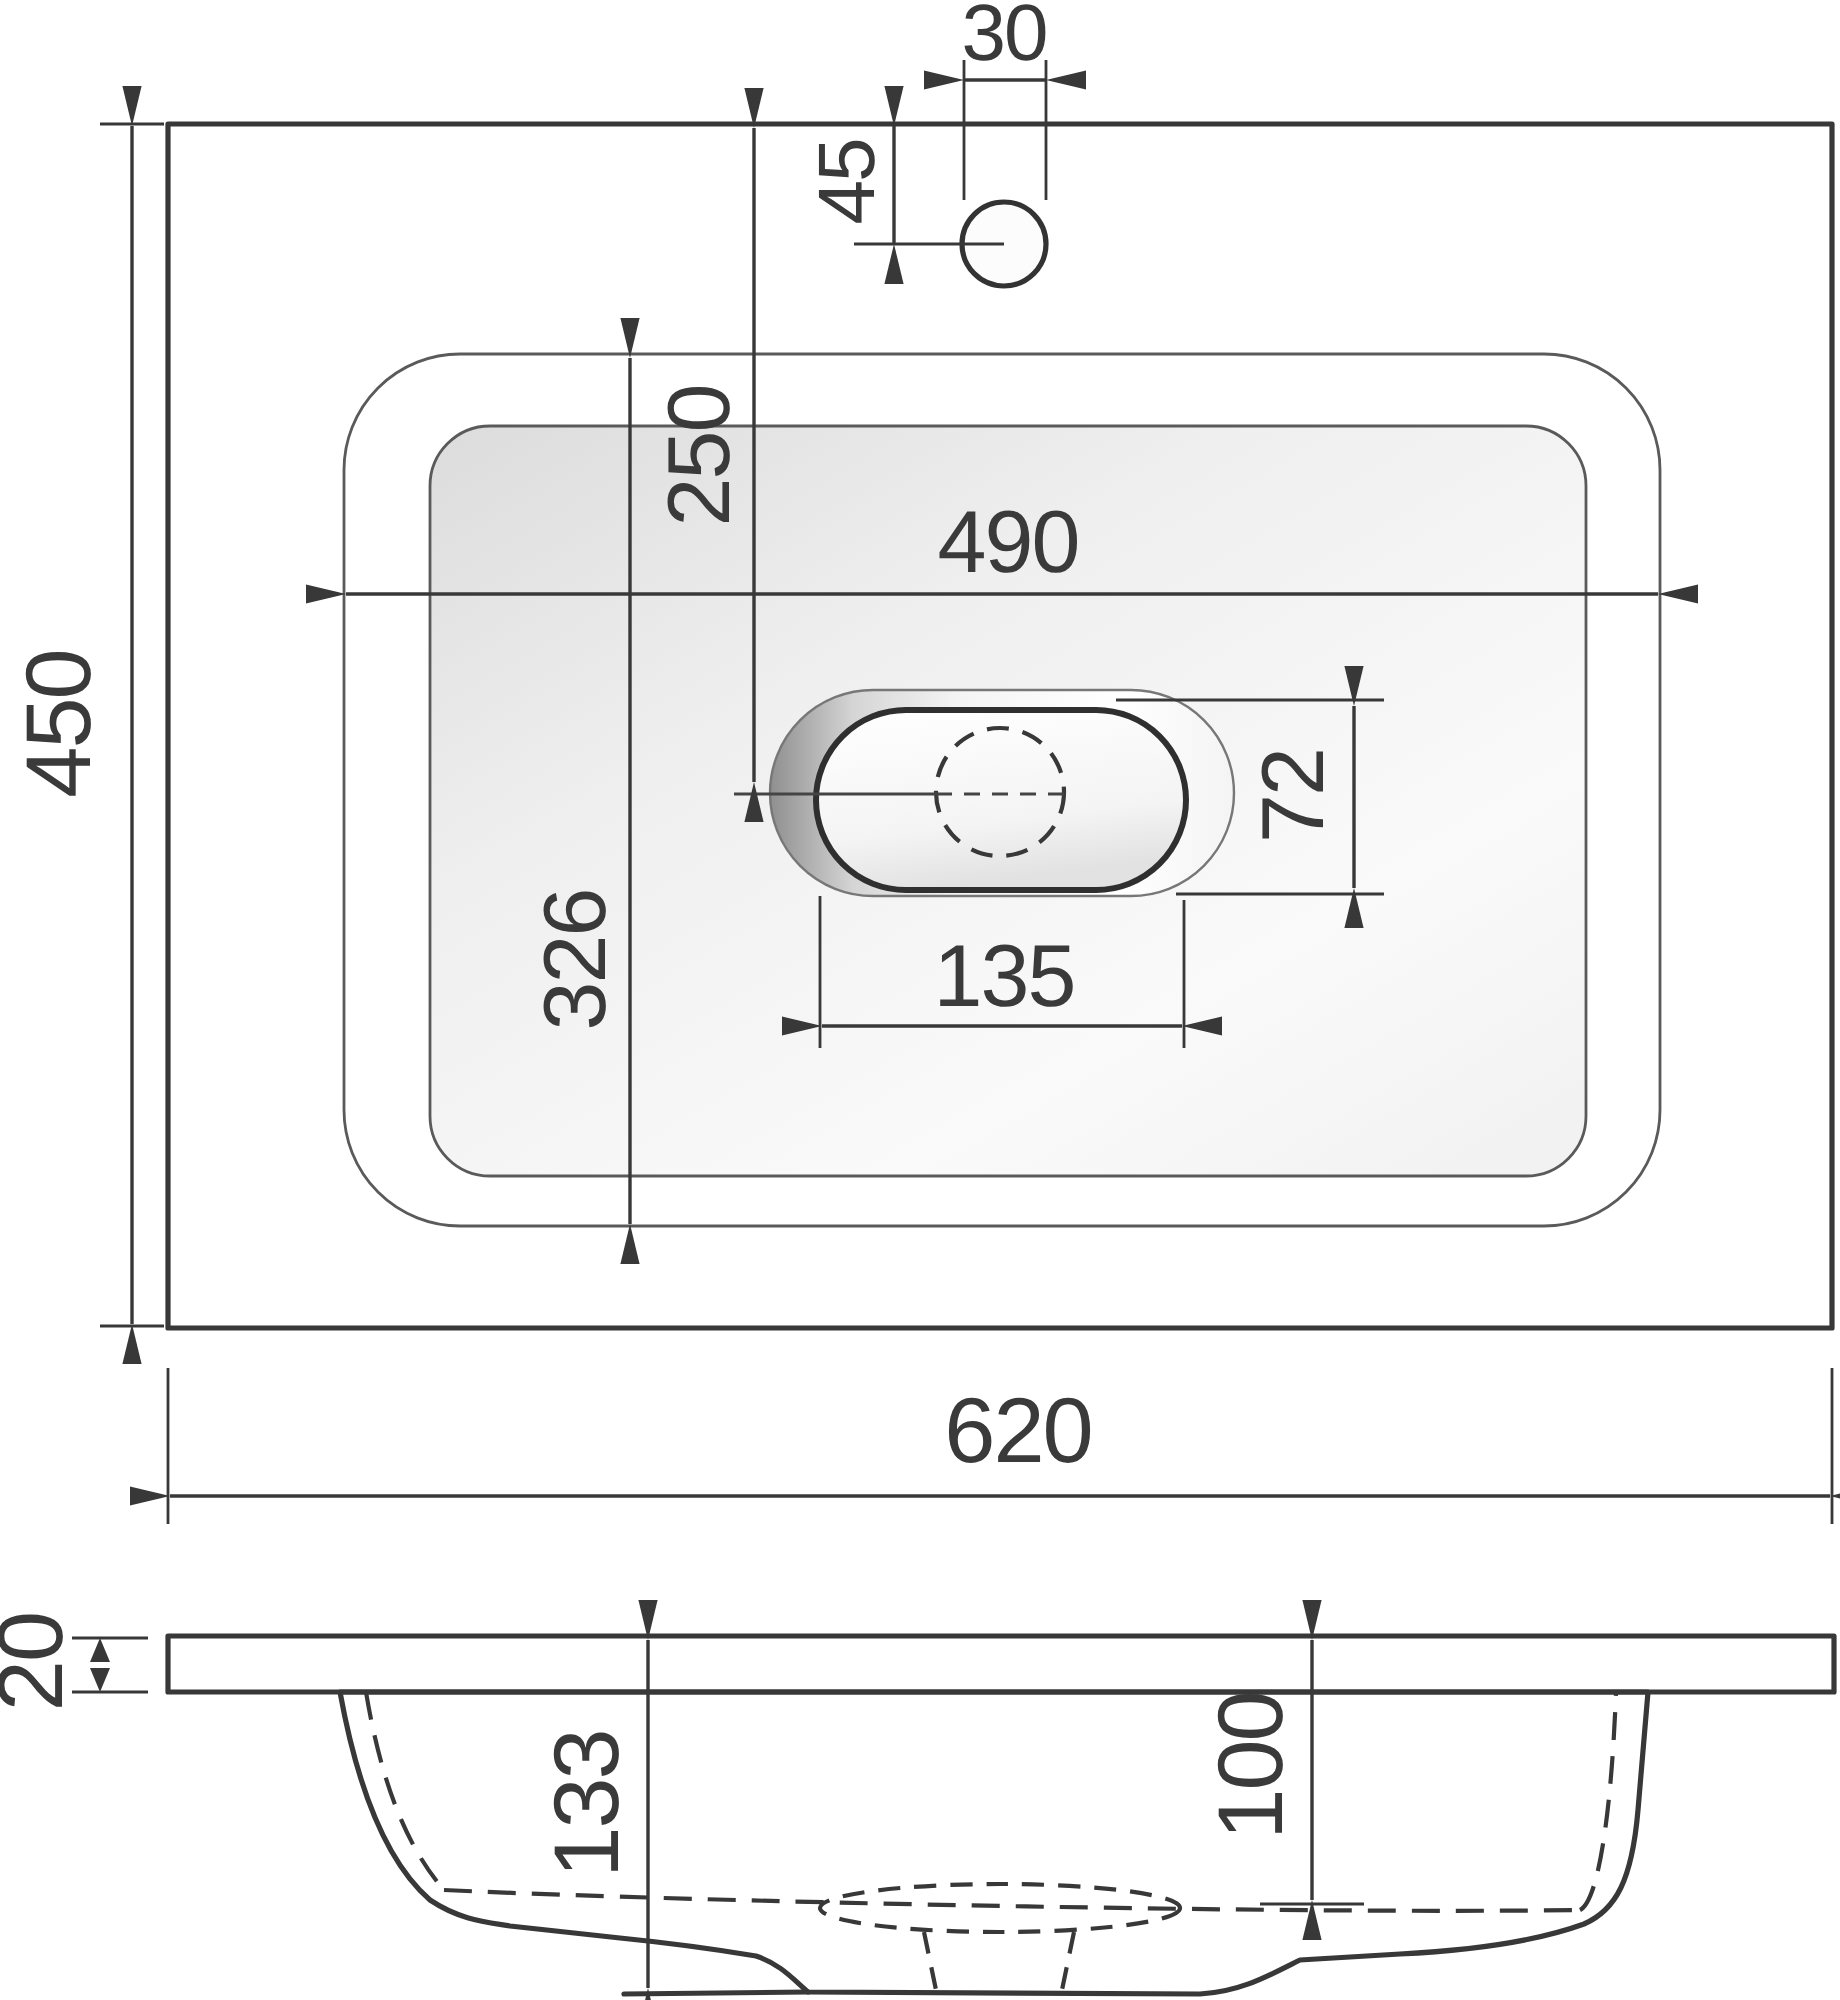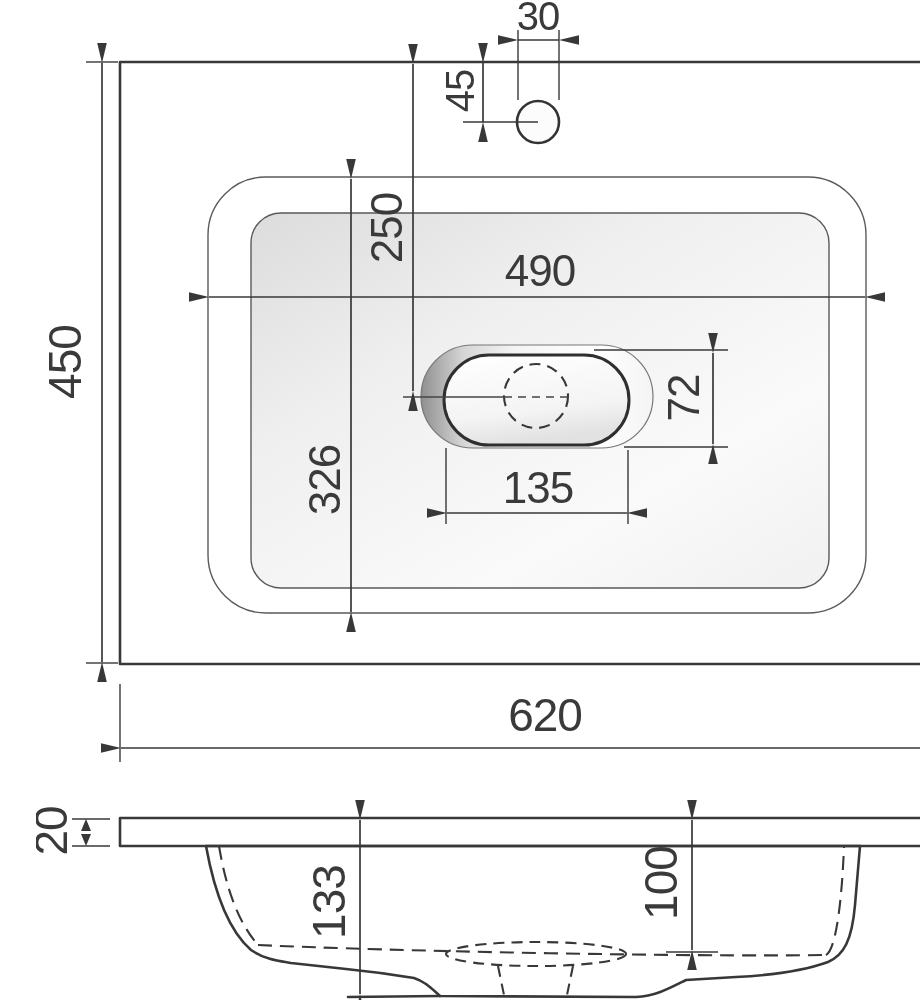--- a/index.html
+++ b/index.html
@@ -1,16 +1,16 @@
 <!DOCTYPE html>
 <html><head>
 <meta charset="utf-8">
 <style>
   html,body{margin:0;padding:0;background:#ffffff;}
-  .stage{width:792px;height:1000px;position:relative;background:#ffffff;margin-left:36px;}
+  .stage{width:792px;height:1000px;position:relative;background:#ffffff;}
   svg{display:block;font-family:"Liberation Sans", sans-serif;}
   
   .obj{stroke:#383838;stroke-width:2.6;fill:none;stroke-linejoin:round;stroke-linecap:round;}
   .objthin{stroke:#5a5a5a;stroke-width:1.4;fill:none;}
   
   .dim{stroke:#383838;stroke-width:1.7;fill:none;}
   .ext{stroke:#383838;stroke-width:1.4;fill:none;}
   
   .hid{stroke:#383838;stroke-width:2.1;fill:none;stroke-dasharray:14 8;stroke-linecap:butt;}
   .hid2{stroke:#383838;stroke-width:2.1;fill:none;stroke-dasharray:11 7;}

